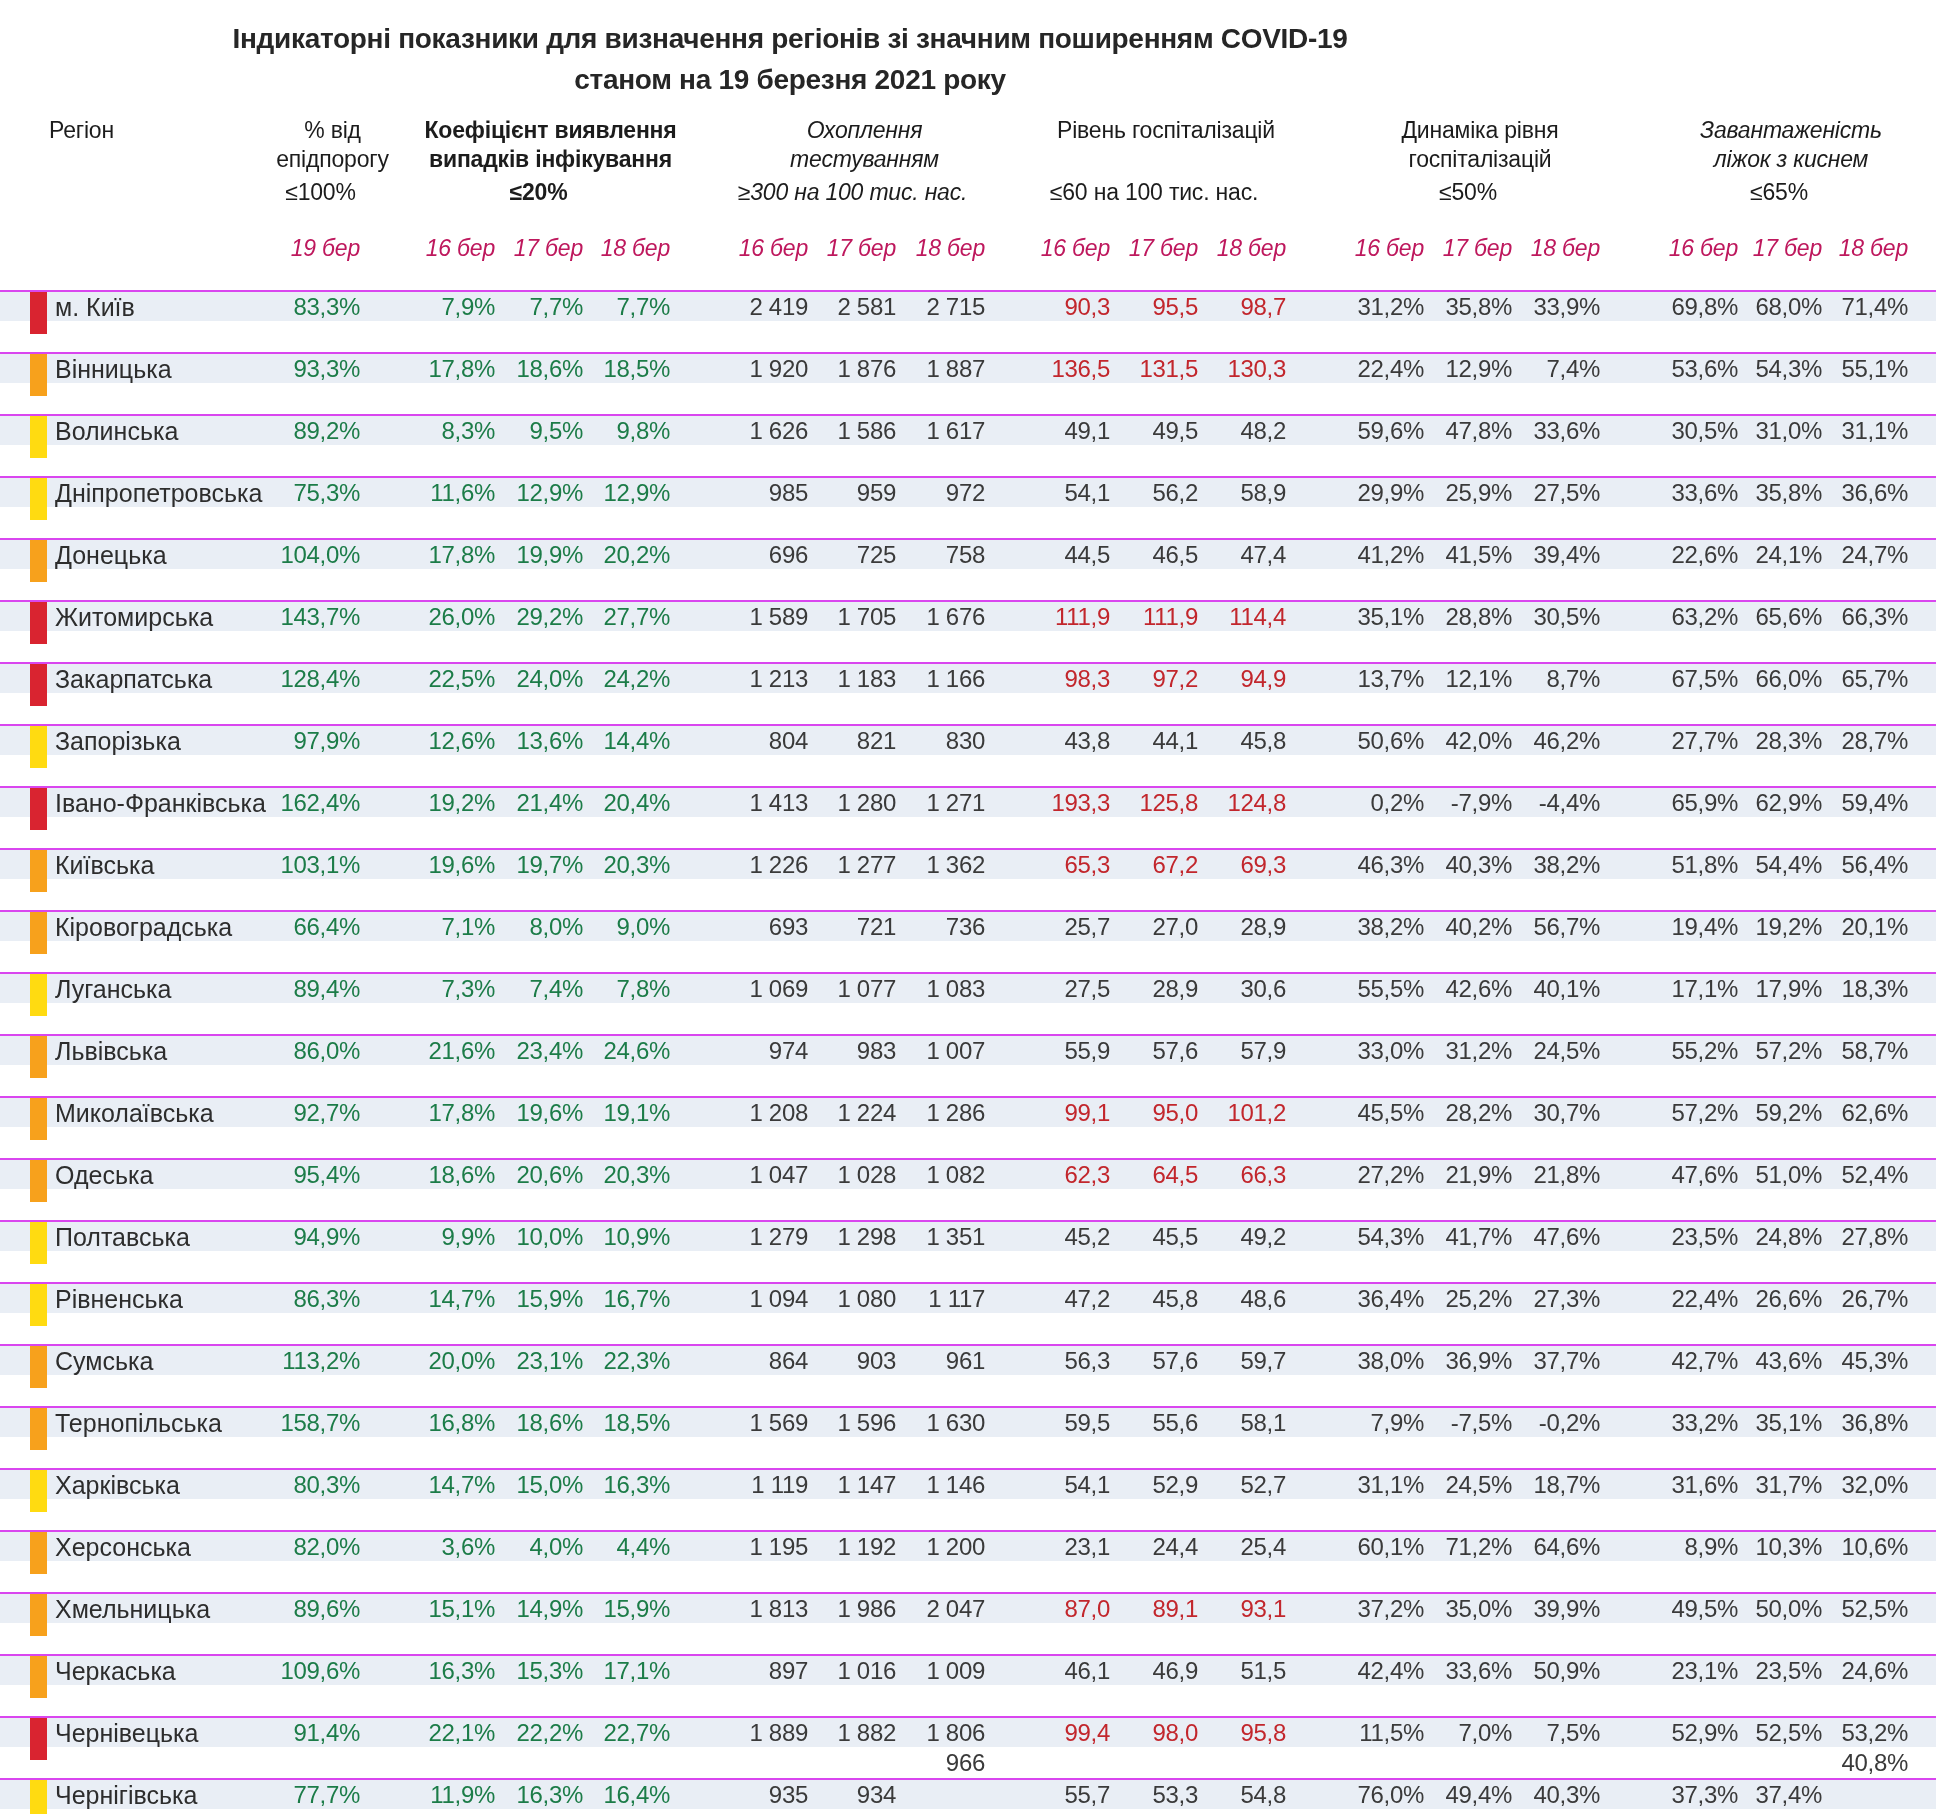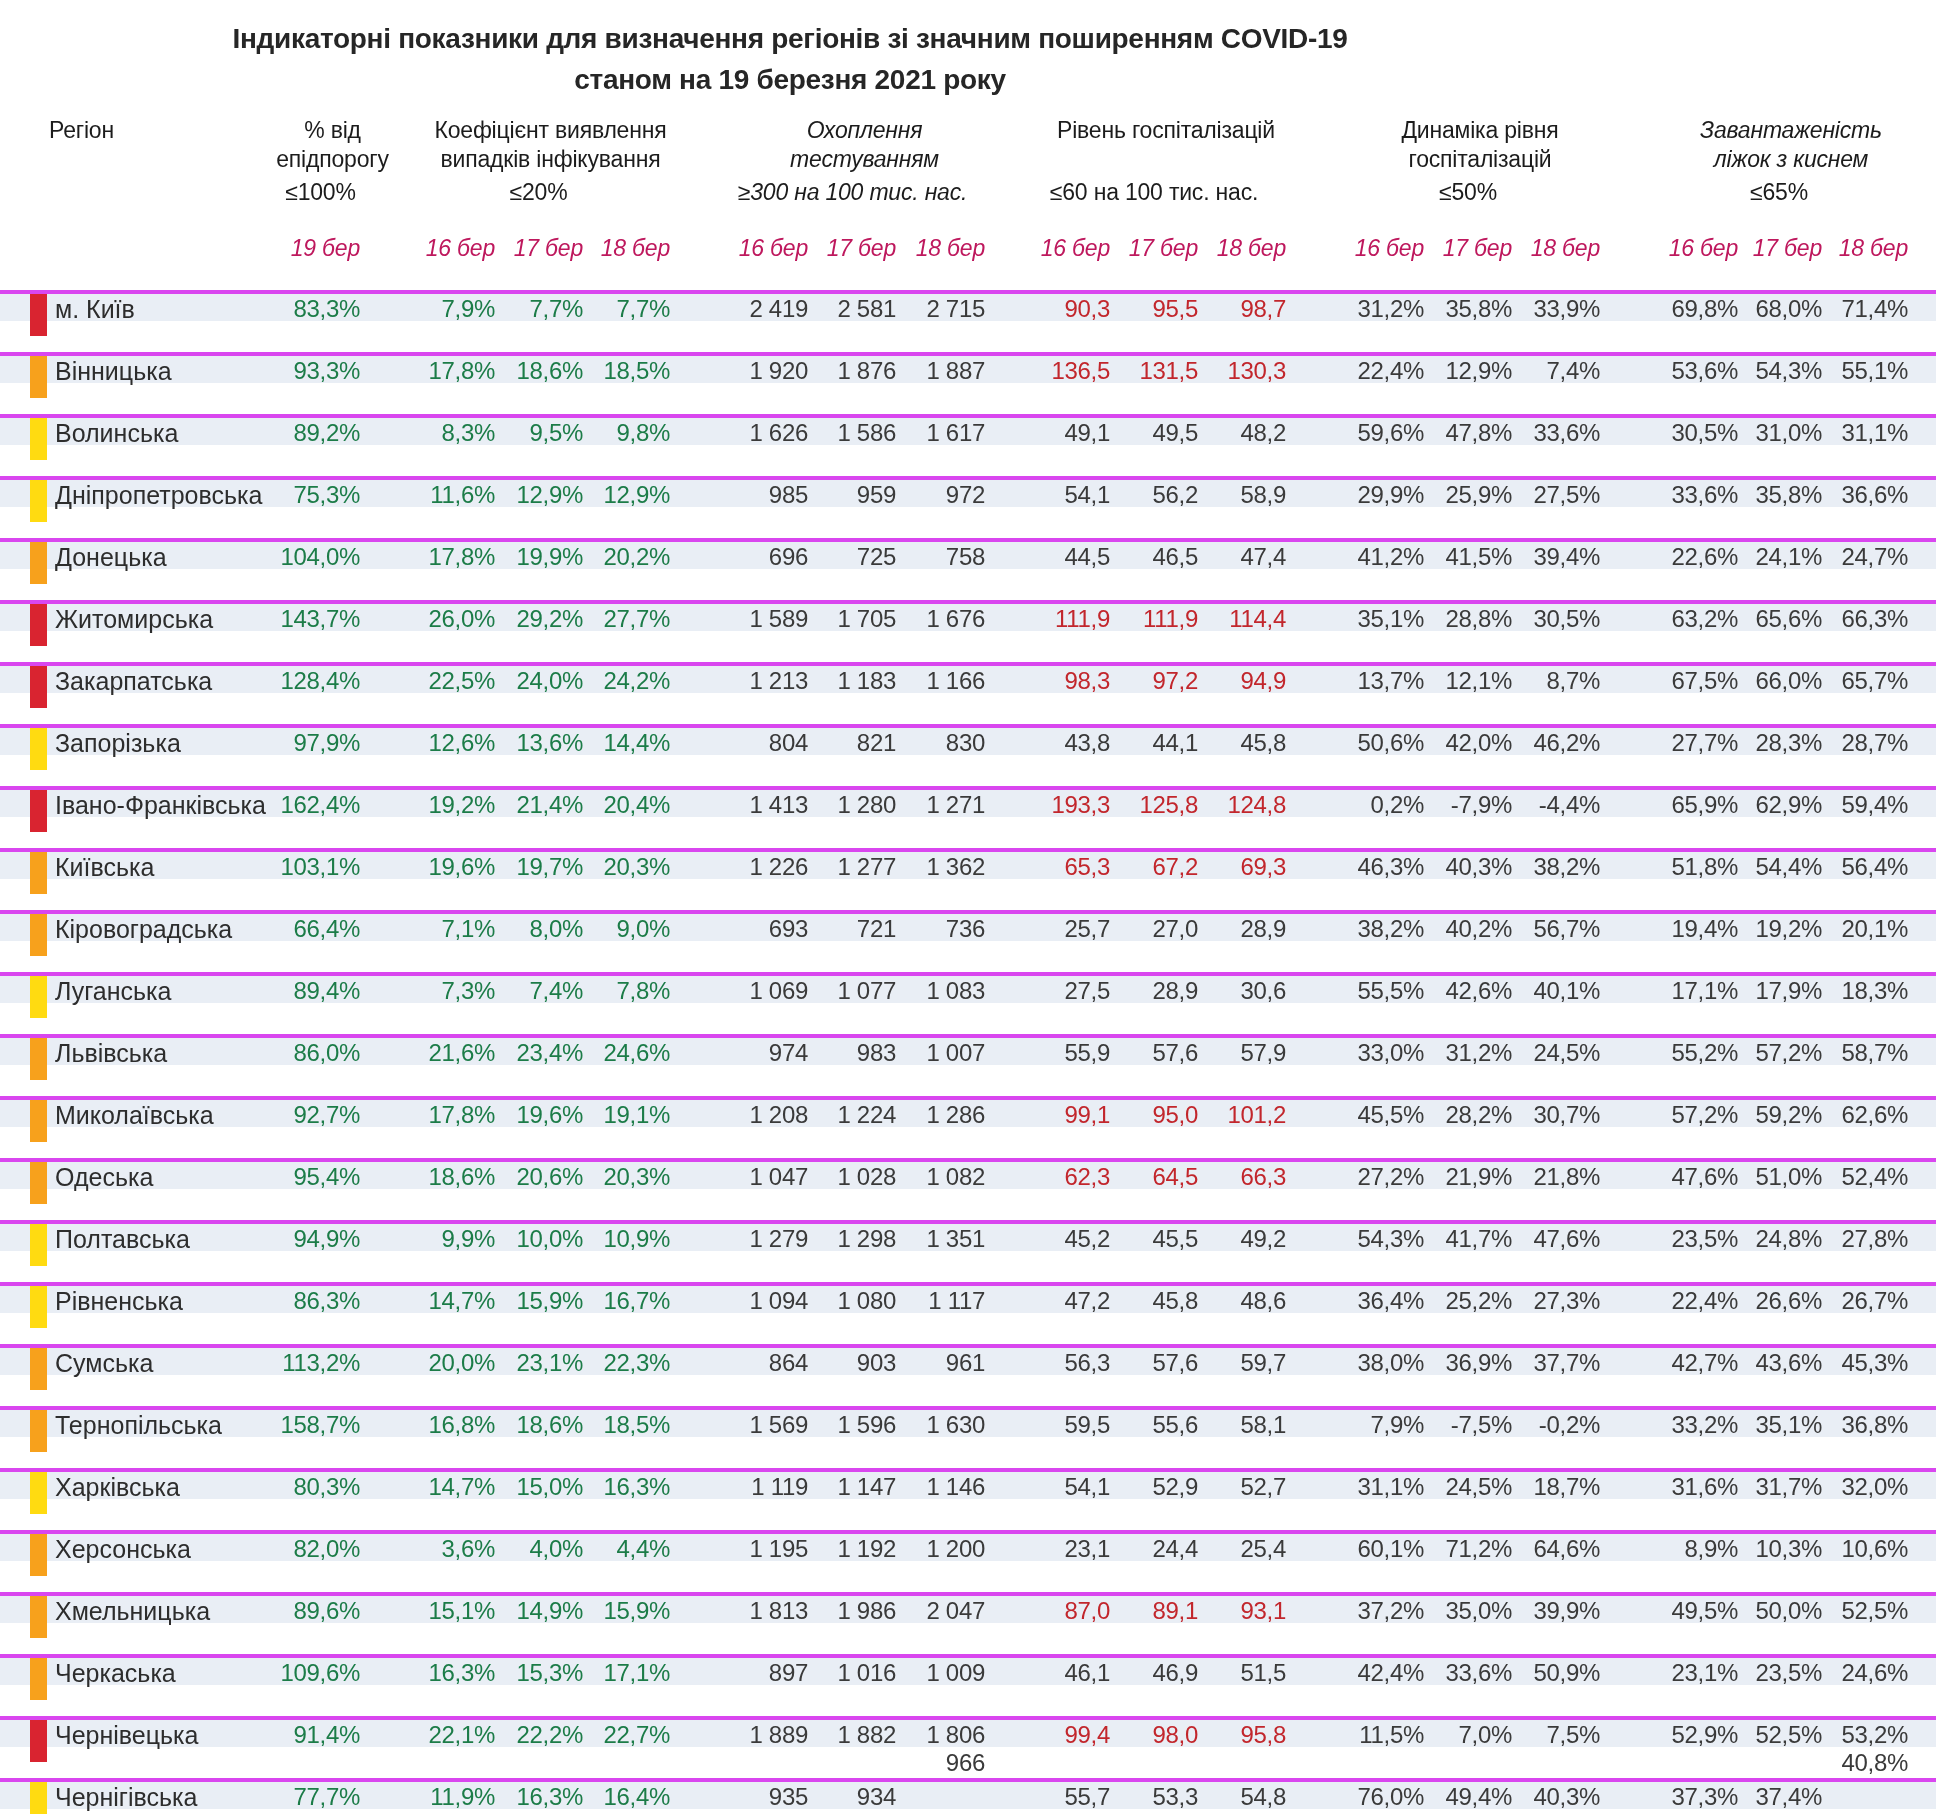--- a/index.html
+++ b/index.html
@@ -17,37 +17,37 @@
   .title-line { font-size:28px; font-weight:bold; line-height:41px; color:#262626; letter-spacing:-0.3px; }
 
   .hdr { display:grid; grid-template-columns: var(--cols); padding:0 28px 0 30px; }
   .hdr-titles { margin-top:10px; min-height:58px; align-items:start;padding-left:42px; }
   .hdr-thresholds { margin-top:4px; height:28px; }
   .hdr-dates { margin-top:28px; height:28px; }
 
   .g { text-align:center; font-size:23px; line-height:29px; color:#1c1c1c; letter-spacing:-0.2px; }
   .g-region { grid-column:1/3; text-align:left; padding-left:7px; }
   .g-pct { grid-column:3/5; }
-  .g-k { grid-column:5/8; }
+  .g-k { grid-column:5/8;font-weight:bold; }
   .g-t { grid-column:9/12;font-style:italic; }
   .g-h { grid-column:13/16; }
   .g-d { grid-column:17/20; }
   .g-b { grid-column:21/24; }
   .narrow { max-width:190px; margin:0 auto; }
 
   .hd { text-align:right; font-size:23px; line-height:28px; color:#be185d; letter-spacing:-0.2px;font-style:italic; }
   .hspace { grid-column:1/3; }
 
   #rows { margin-top:28px; }
   .row {
     display:grid; grid-template-columns: var(--cols);
     height:31px; line-height:30px;
     padding:0 28px 0 30px;
     background:#e9eef5;
-    border-top:4px solid #d946ef;
+    border-top:2px solid #d946ef;
     margin-top:31px;
     position:relative;
   }
   .row:first-child { margin-top:0; }
   .row.no-gap { margin-top:0; }
 
   .gap-row {
     display:grid; grid-template-columns: var(--cols);
     height:31px; line-height:31px;
     padding:0 28px 0 30px;

